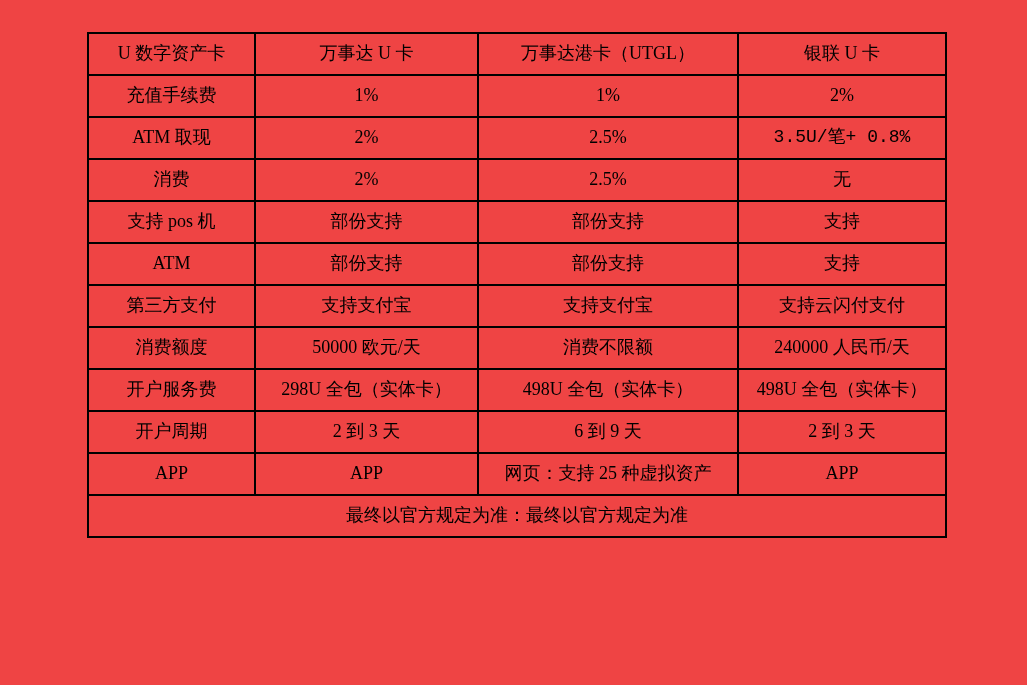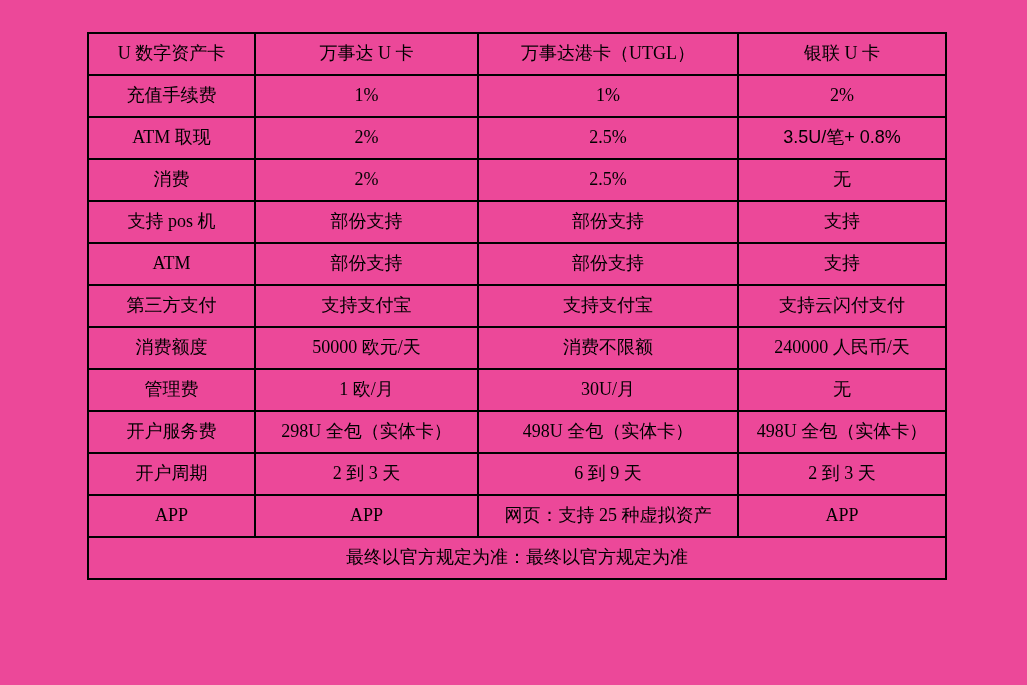--- a/index.html
+++ b/index.html
@@ -4,21 +4,21 @@
 <style>
   html, body {
     margin: 0;
     padding: 0;
     background: #ffffff;
   }
   .page {
     position: relative;
     width: 1027px;
     height: 685px;
-    background: #ec4899;
+    background: #ef4444;
     font-family: "Liberation Serif", "DejaVu Serif", serif;
     color: #000000;
     overflow: hidden;
   }
   table.compare-table {
     position: absolute;
     left: 87px;
     top: 32px;
     width: 858px;
     border-collapse: collapse;
@@ -30,21 +30,21 @@
     vertical-align: middle;
     font-size: 18px;
     line-height: 1.2;
     padding: 0 4px;
     height: 40px; 
     overflow: hidden;
     white-space: nowrap;
   }
   td.small-text {
     font-size: 14px;
-    font-family: Liberation Sans, sans-serif;
+    font-family: Liberation Mono, monospace;
   }
   col.c1 { width: 167px; }
   col.c2 { width: 223px; }
   col.c3 { width: 260px; }
   col.c4 { width: 208px; }
 </style>
 </head>
 <body>
 
 <div class="page">
@@ -98,26 +98,20 @@
         <td>支持支付宝</td>
         <td>支持云闪付支付</td>
       </tr>
       <tr>
         <td>消费额度</td>
         <td>50000 欧元/天</td>
         <td>消费不限额</td>
         <td>240000 人民币/天</td>
       </tr>
       <tr>
-        <td>管理费</td>
-        <td>1 欧/月</td>
-        <td>30U/月</td>
-        <td>无</td>
-      </tr>
-      <tr>
         <td>开户服务费</td>
         <td>298U 全包（实体卡）</td>
         <td>498U 全包（实体卡）</td>
         <td>498U 全包（实体卡）</td>
       </tr>
       <tr>
         <td>开户周期</td>
         <td>2 到 3 天</td>
         <td>6 到 9 天</td>
         <td>2 到 3 天</td>

